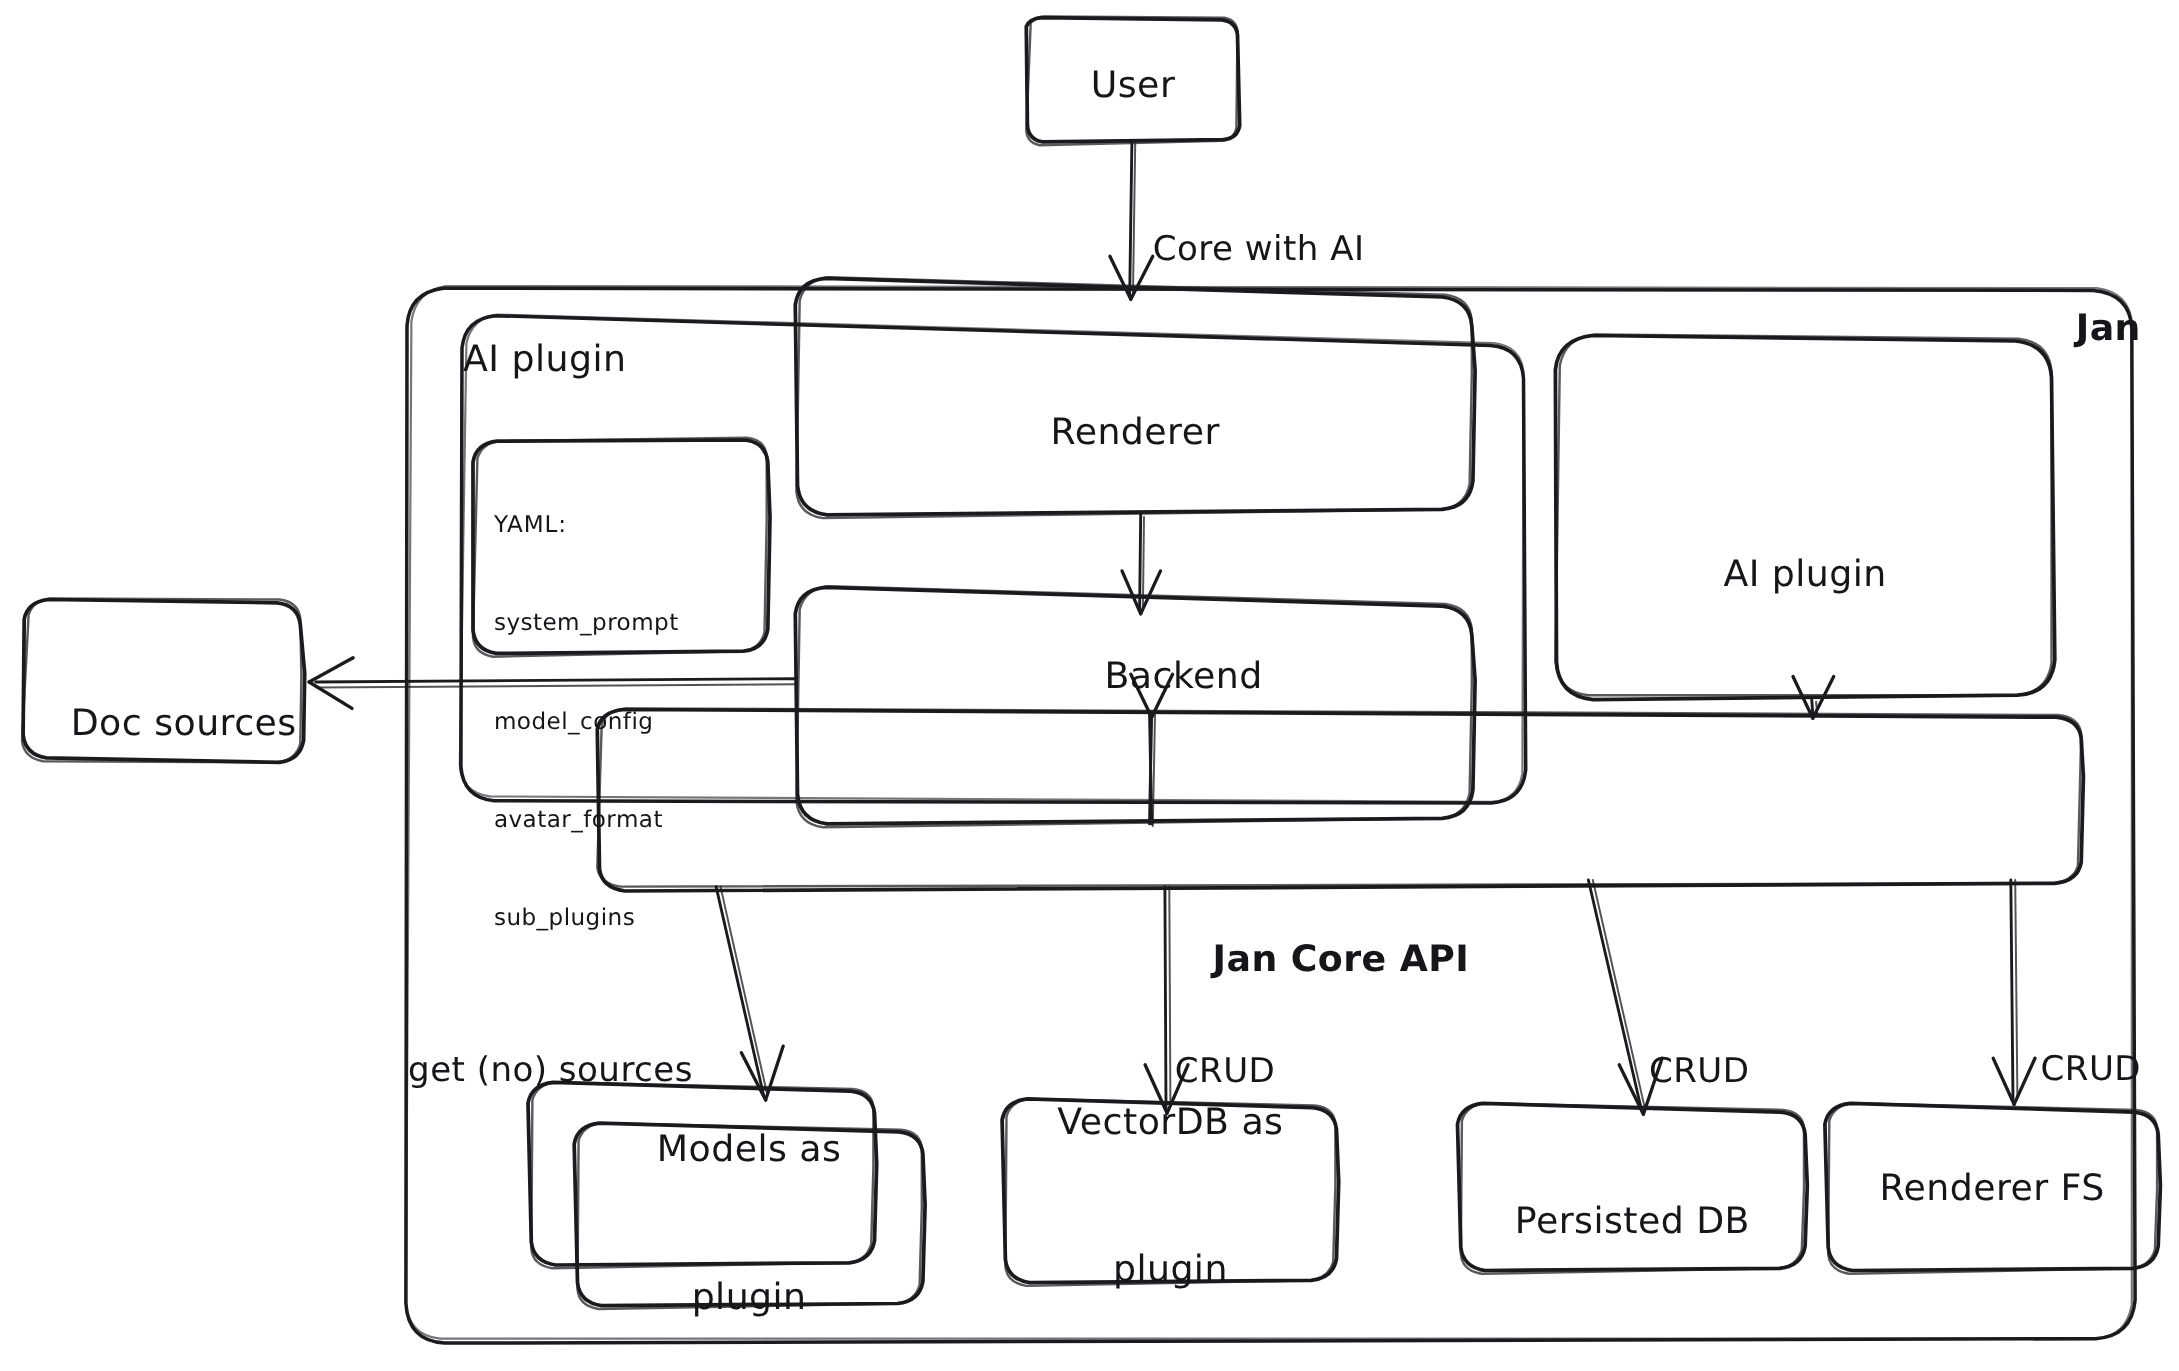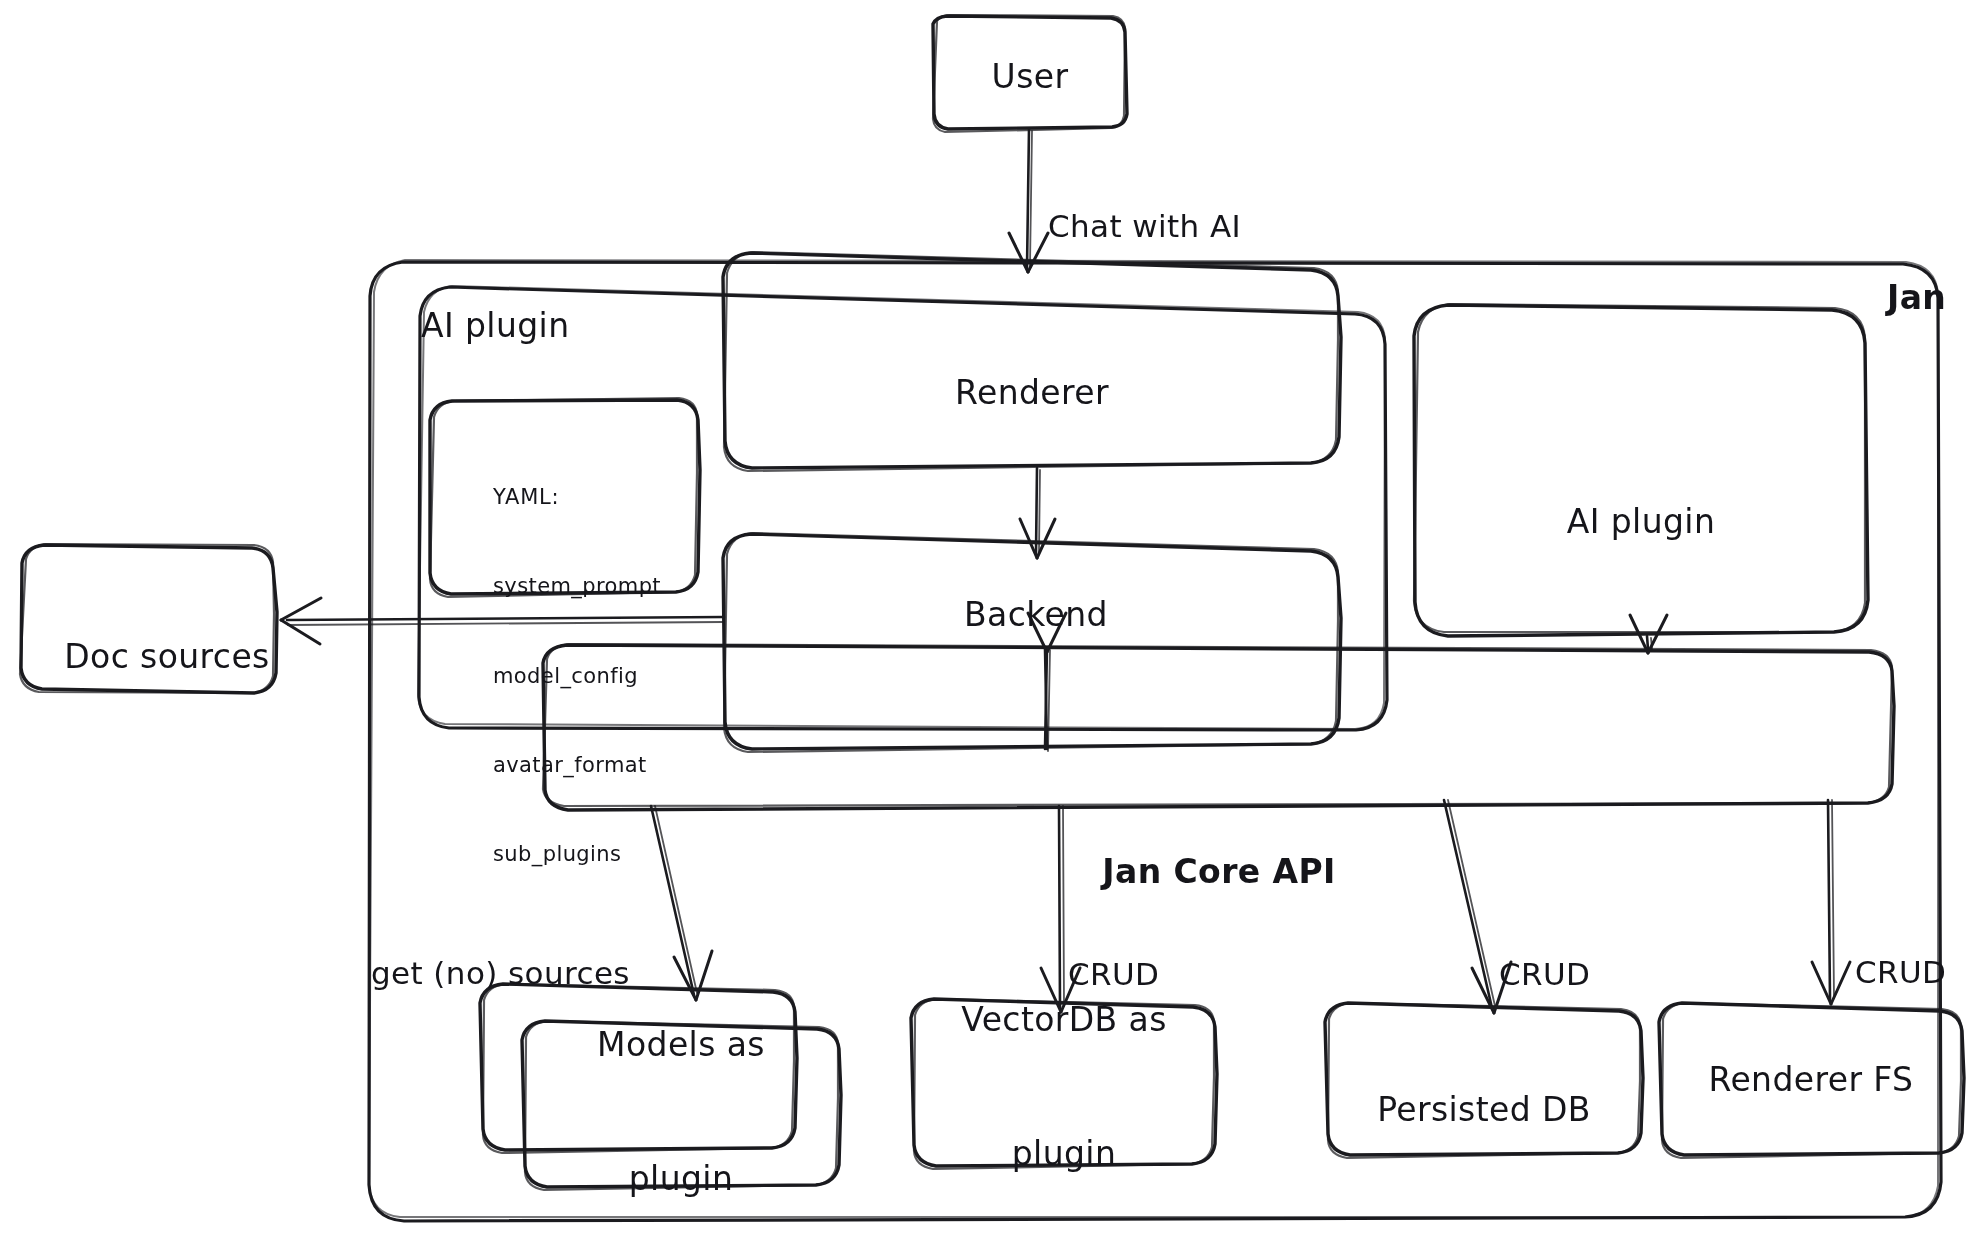--- a/index.html
+++ b/index.html
@@ -199,37 +199,37 @@
       <path class="stroke edge" d="M1828 800 L1830 1000"></path>
       <path class="stroke edge-2" d="M1832 800 L1834 998"></path>
       <path class="stroke arrowhead" d="M1812 962 L1831 1004"></path>
       <path class="stroke arrowhead" d="M1850 962 L1831 1004"></path>
     </g>
 
   </svg>
 
   <div class="lbl node-label" style="left:1030px; top:77px;">User</div>
 
-  <div class="lbl edge-label" style="left:1048px; top:207px;">Chat with AI</div>
+  <div class="lbl edge-label" style="left:1048px; top:207px;">Core with AI</div>
 
   <div class="lbl group-label" style="left:1887px; top:277px;font-weight:bold;">Jan</div>
 
   <div class="lbl group-label" style="left:421px; top:305px;">AI plugin</div>
 
   <div class="lbl node-label" style="left:1032px; top:393px;">Renderer</div>
 
-  <div class="lbl node-label" style="left:1036px; top:615px;">Backend</div>
+  <div class="lbl node-label" style="left:1076px; top:615px;">Backend</div>
 
   <div class="lbl node-label" style="left:149px; top:657px;margin-left:18px;">Doc sources</div>
 
   <div class="lbl node-label" style="left:1641px; top:522px;">AI plugin</div>
 
   <div class="lbl node-label" style="left:1219px; top:872px;font-weight:bold;">Jan Core API</div>
 
-  <div class="lbl yaml-label" style="left:449px; top:423px;margin-left:44px;">
+  <div class="lbl yaml-label" style="left:449px; top:403px;">
     <div class="yk">YAML:</div>
     <div>system_prompt</div>
     <div>model_config</div>
     <div>avatar_format</div>
     <div>sub_plugins</div>
   </div>
 
   <div class="lbl edge-label" style="left:371px; top:954px;">get (no) sources</div>
   <div class="lbl edge-label" style="left:1068px; top:955px;">CRUD</div>
   <div class="lbl edge-label" style="left:1499px; top:955px;">CRUD</div>

